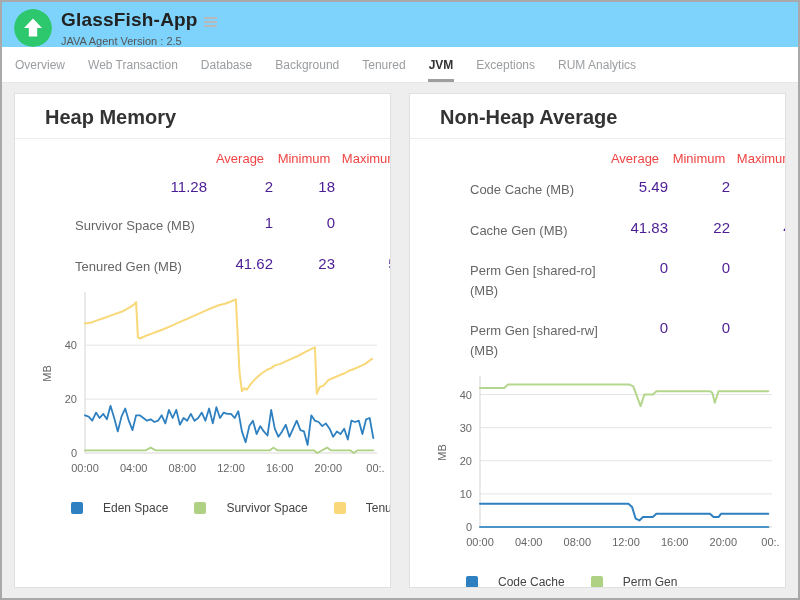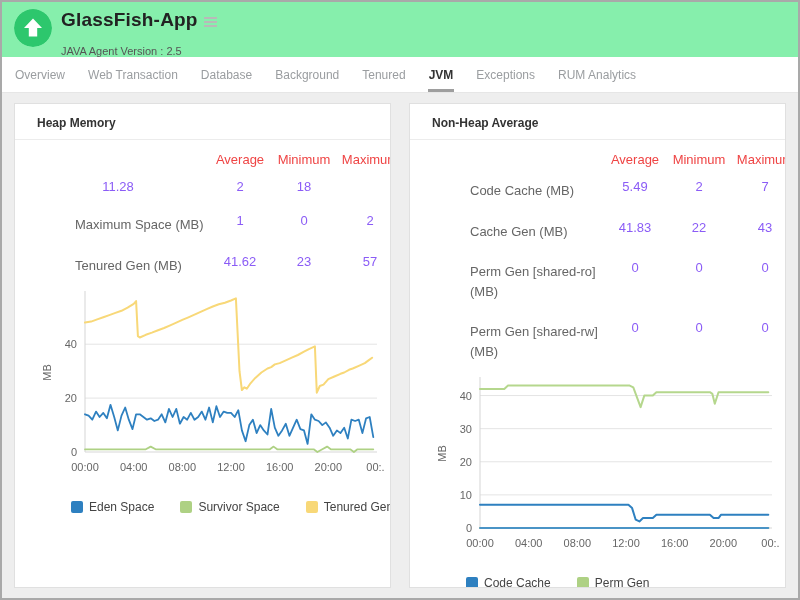--- a/index.html
+++ b/index.html
@@ -1,55 +1,55 @@
 <!DOCTYPE html>
 <html><head>
 <meta charset="utf-8">
 <style>
   * { margin:0; padding:0; box-sizing:border-box; }
   html,body { width:800px; height:600px; background:#fff; font-family:"Liberation Sans", sans-serif; }
   .frame { width:800px; height:600px; border:2px solid #a9a9a9; background:#fff; display:flex; flex-direction:column; overflow:hidden; }
 
   
-  .app-header { display:flex; align-items:flex-start; gap:9px; padding:7px 12px 0 12px; background:#86efac; }
+  .app-header { display:flex; align-items:flex-start; gap:9px; padding:7px 12px 0 12px; background:#7dd3fc; }
   .agent-icon { width:38px; height:38px; border-radius:50%; flex:0 0 auto; }
   .title-block { display:flex; flex-direction:column; }
   .title-row { display:flex; align-items:center; gap:6px; }
   .app-title { font-size:19px; font-weight:bold; color:#222; letter-spacing:0.2px; }
   .menu-icon { display:inline-flex; flex-direction:column; gap:2px; margin-top:3px; cursor:pointer; }
   .menu-icon i { display:block; width:13px; height:2px; background:#b9b9b9; }
-  .app-subtitle { font-size:11px; color:#555; margin-top:14px; }
+  .app-subtitle { font-size:11px; color:#555; margin-top:4px; }
 
   
   .tab-bar { display:flex; gap:21px; padding:4px 12px 0 12px; border-bottom:1px solid #e6e6e6; background:#fff; }
   .tab { font-size:12px; color:#9a9da0; padding:7px 1px 7px; border-bottom:3px solid transparent; cursor:pointer; white-space:nowrap; }
   .tab.active { color:#333; font-weight:bold; border-bottom-color:#9e9e9e; }
 
   
   .content { flex:1; background:#eee; display:flex; gap:18px; padding:10px 12px; overflow:hidden; }
   .panel { flex:1; background:#fff; border:1px solid #e0e0e0; overflow:hidden; display:flex; flex-direction:column; }
-  .panel-title { font-size:12px; font-weight:600; color:#333; padding:12px 16px 9px 22px; border-bottom:1px solid #ececec; }
+  .panel-title { font-size:20px; font-weight:600; color:#333; padding:12px 16px 9px 30px; border-bottom:1px solid #ececec; }
 
   
   .stats-table { margin:4px 0 0 14px; }
   .t-row { display:grid; grid-template-columns:178px 66px 62px 70px; align-items:start; }
   .t-head { padding:8px 0 2px; }
   .t-head .h-cell { font-size:13px; color:#ef4444; text-align:center; white-space:nowrap; }
   .t-row.body { padding:10px 0 9px; }
   .row-label { font-size:13px; color:#666; padding-left:46px; padding-top:2px; line-height:1.5; }
-  .cell-val { font-size:13px; color:#8b5cf6; text-align:center; white-space:nowrap; }
+  .cell-val { font-size:15px; color:#4c1d95; text-align:right; white-space:nowrap; }
 
   
   .chart-wrap { margin:2px 0 0 22px; }
   svg text { font-family:"Liberation Sans", sans-serif; }
 
   
   .legend { margin:12px 0 0 56px; display:flex; flex-direction:column; gap:8px; }
   .legend-row { display:flex; gap:26px; }
-  .legend-item { display:flex; align-items:center; gap:6px; font-size:12px; color:#444; white-space:nowrap; }
+  .legend-item { display:flex; align-items:center; gap:20px; font-size:12px; color:#444; white-space:nowrap; }
   .swatch { width:12px; height:12px; border-radius:2px; flex:0 0 auto; }
 </style>
 </head>
 <body>
 
 <div class="frame">
 
   <header class="app-header">
     <svg class="agent-icon" viewBox="0 0 38 38" width="38" height="38">
       <circle cx="19" cy="19" r="19" fill="#2dc76d"></circle>
@@ -88,21 +88,21 @@
             <div class="h-cell">Average</div>
             <div class="h-cell">Minimum</div>
             <div class="h-cell">Maximum</div>
           </div>
           <div class="t-row body">
             <div class="cell-val">11.28</div>
             <div class="cell-val">2</div>
             <div class="cell-val">18</div>
           </div>
           <div class="t-row body">
-            <div class="row-label">Maximum Space (MB)</div>
+            <div class="row-label">Survivor Space (MB)</div>
             <div class="cell-val">1</div>
             <div class="cell-val">0</div>
             <div class="cell-val">2</div>
           </div>
           <div class="t-row body">
             <div class="row-label">Tenured Gen (MB)</div>
             <div class="cell-val">41.62</div>
             <div class="cell-val">23</div>
             <div class="cell-val">57</div>
           </div>

